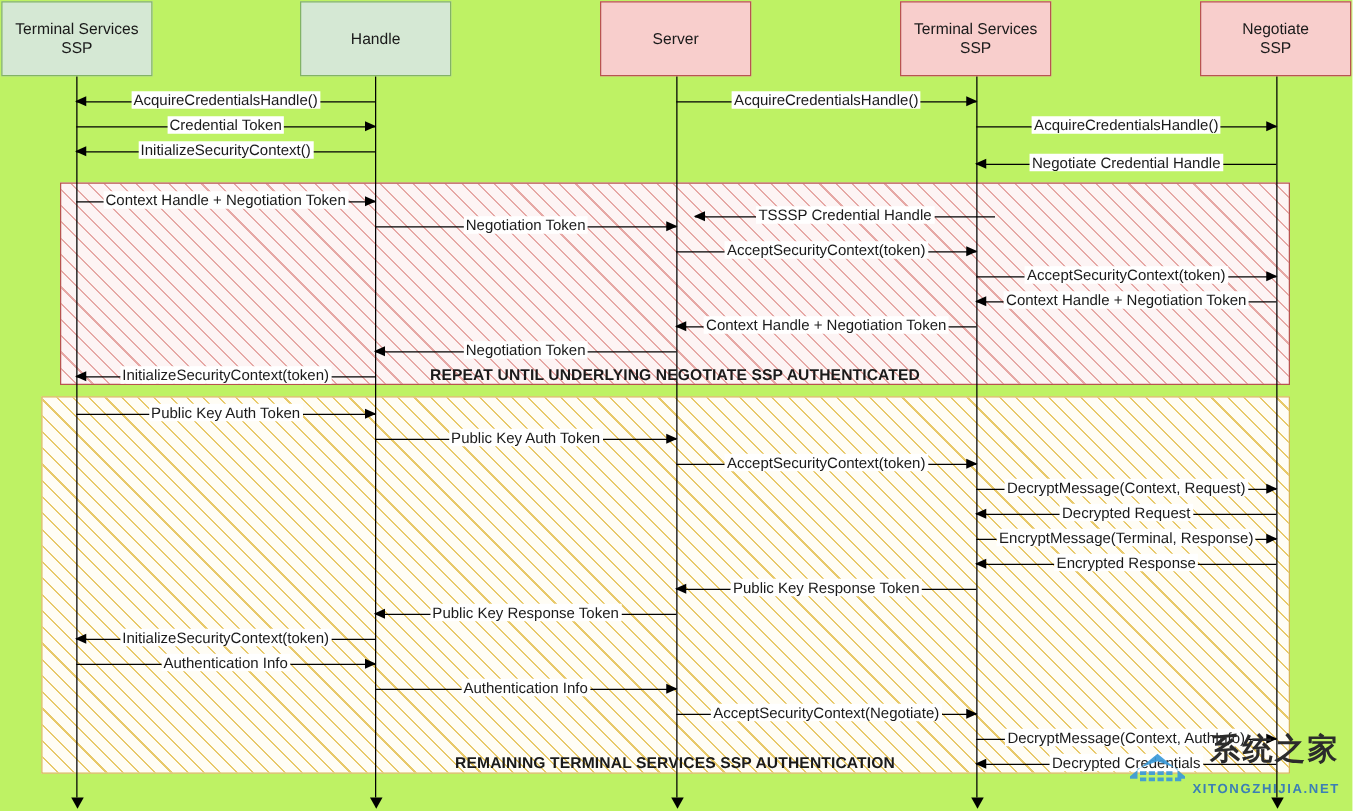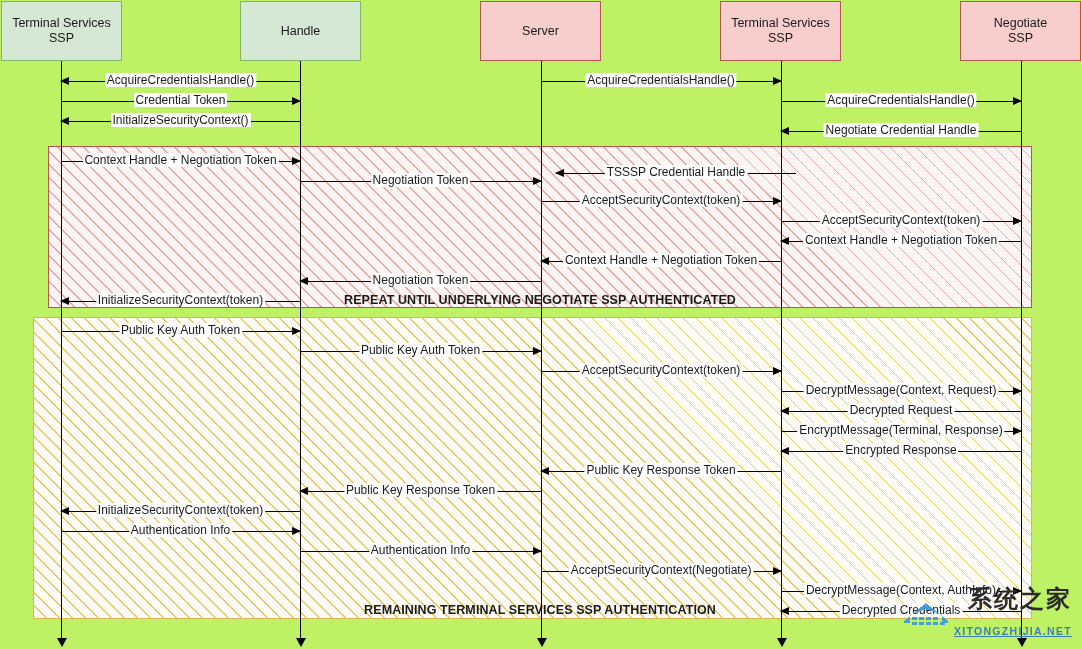--- a/index.html
+++ b/index.html
@@ -51,21 +51,21 @@
     background:transparent;padding:0 3px;
   }
   .msg .lbl span{background:#ffffff;padding:0 2px;}
 
   
   #watermark{position:absolute;right:6px;bottom:6px;width:180px;height:62px;
     pointer-events:none;user-select:none;}
   #wm-cn{position:absolute;right:4px;top:2px;font-size:24px;font-weight:bold;
     color:#2b2b2b;letter-spacing:2px;font-family:"DejaVu Sans",sans-serif;}
   #wm-en{position:absolute;right:4px;bottom:6px;font-size:10.5px;font-weight:bold;
-    color:#3b7fb5;letter-spacing:1.3px;text-decoration:underline;}
+    color:#3b7fb5;letter-spacing:1.3px;}
 </style>
 </head>
 <body>
 
 <div id="canvas">
 
   <div id="fragments">
       <div class="frag negotiate" style="left: 48px; top: 146px; width: 984px; height: 162px;"></div>
       <div class="frag remaining" style="left: 33px; top: 317px; width: 999px; height: 302px;"></div>
     </div>

